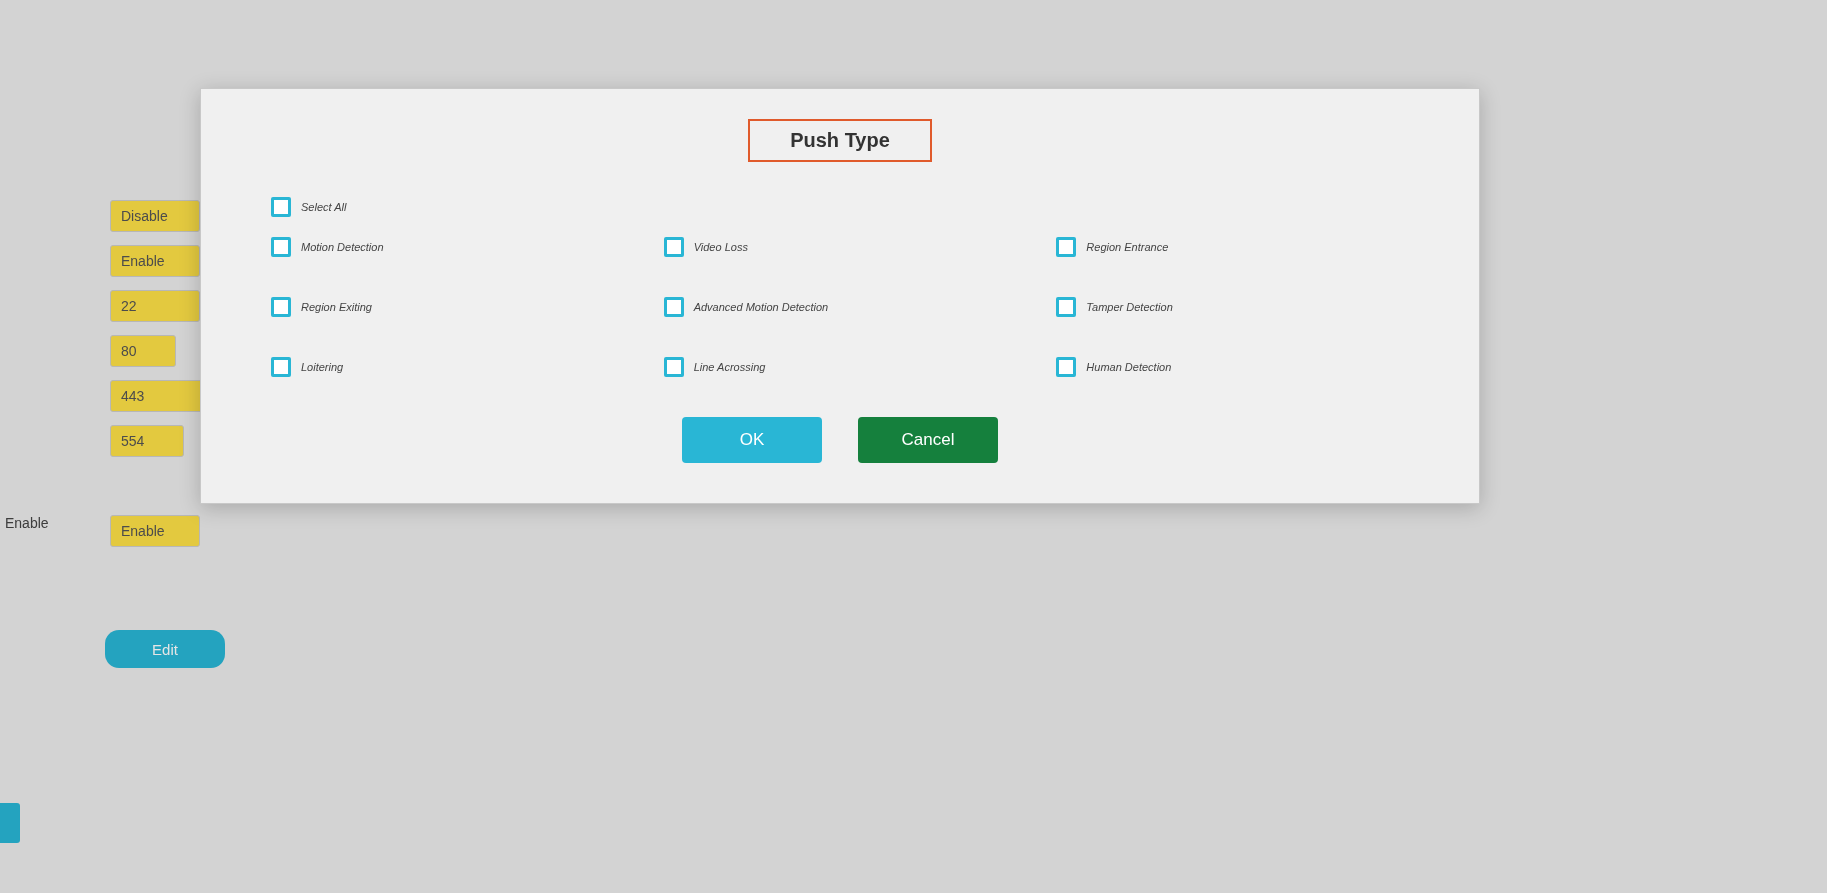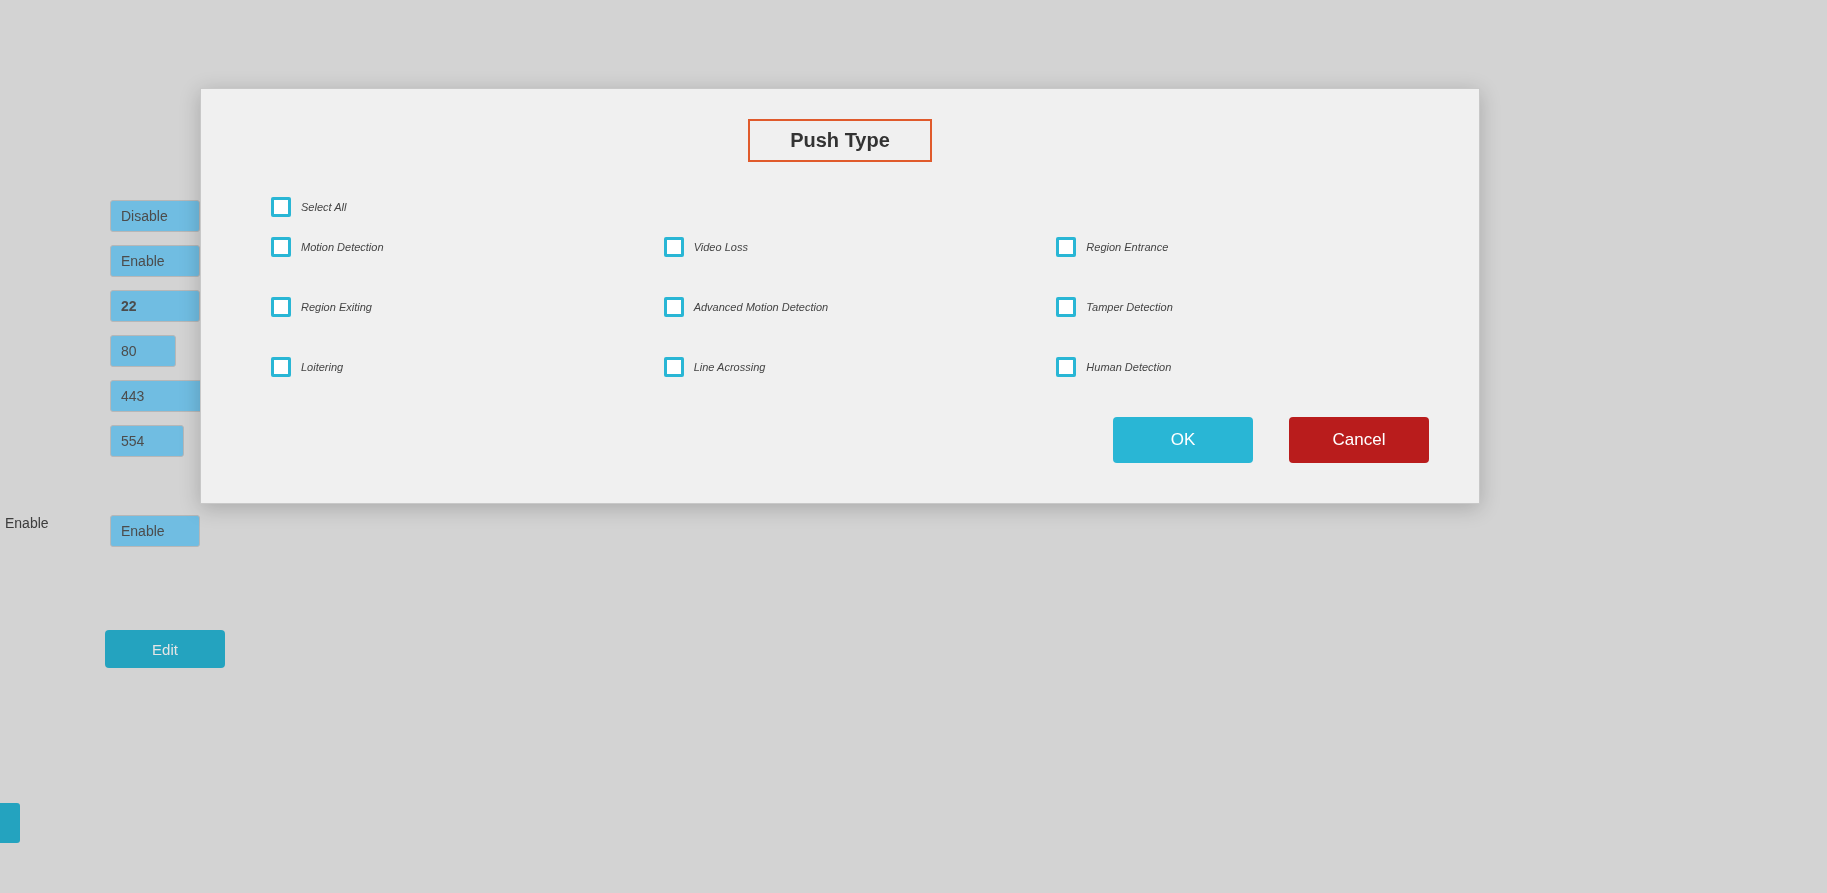--- a/index.html
+++ b/index.html
@@ -16,21 +16,21 @@
     
     .bg-page {
       position: absolute;
       top: 0; left: 0;
       width: 100%; height: 100%;
       background: #ebebeb;
     }
 
     .bg-field {
       position: absolute;
-      background: #7dd3fc;
+      background: #fde047;
       border: 1px solid #ccc;
       border-radius: 3px;
       height: 32px;
       display: flex;
       align-items: center;
       padding: 0 10px;
       color: #555;
       font-size: 14px;
     }
 
@@ -41,21 +41,21 @@
       display: flex;
       align-items: center;
     }
 
     .bg-edit-btn {
       position: absolute;
       top: 630px; left: 105px;
       width: 120px; height: 38px;
       background: #29b6d5;
       border: none;
-      border-radius: 4px;
+      border-radius: 14px;
       color: white;
       font-size: 15px;
       cursor: pointer;
     }
 
     .bg-bottom-btn {
       position: absolute;
       bottom: 50px; left: 0px;
       width: 20px; height: 40px;
       background: #29b6d5;
@@ -144,53 +144,53 @@
 
     .checkbox-label {
       font-size: 11px;
       color: #444;
       font-style: italic;
     }
 
     
     .dialog-buttons {
       display: flex;
-      justify-content: flex-end;
+      justify-content: center;
       gap: 36px;
       margin-top: 10px;
     }
 
     .btn-ok, .btn-cancel {
       width: 140px;
       height: 46px;
       background: #29b6d5;
       border: none;
       border-radius: 4px;
       color: white;
       font-size: 17px;
       cursor: pointer;
       font-weight: 500;
     }
 
     .btn-cancel {
-      background: #b91c1c;
+      background: #15803d;
     }
   </style>
 </head>
 <body>
 
 <div class="bg-page"></div>
 
 <div class="bg-field" style="top:200px; left:110px; width:90px;">
   <span>Disable</span>
 </div>
 <div class="bg-field" style="top:245px; left:110px; width:90px;">
   <span>Enable</span>
 </div>
-<div class="bg-field" style="top:290px; left:110px; width:90px;font-weight:bold;">
+<div class="bg-field" style="top:290px; left:110px; width:90px;">
   <span>22</span>
 </div>
 <div class="bg-field" style="top:335px; left:110px; width:66px;">
   <span>80</span>
 </div>
 <div class="bg-field" style="top:380px; left:110px; width:106px;">
   <span>443</span>
 </div>
 <div class="bg-field" style="top:425px; left:110px; width:74px;">
   <span>554</span>

